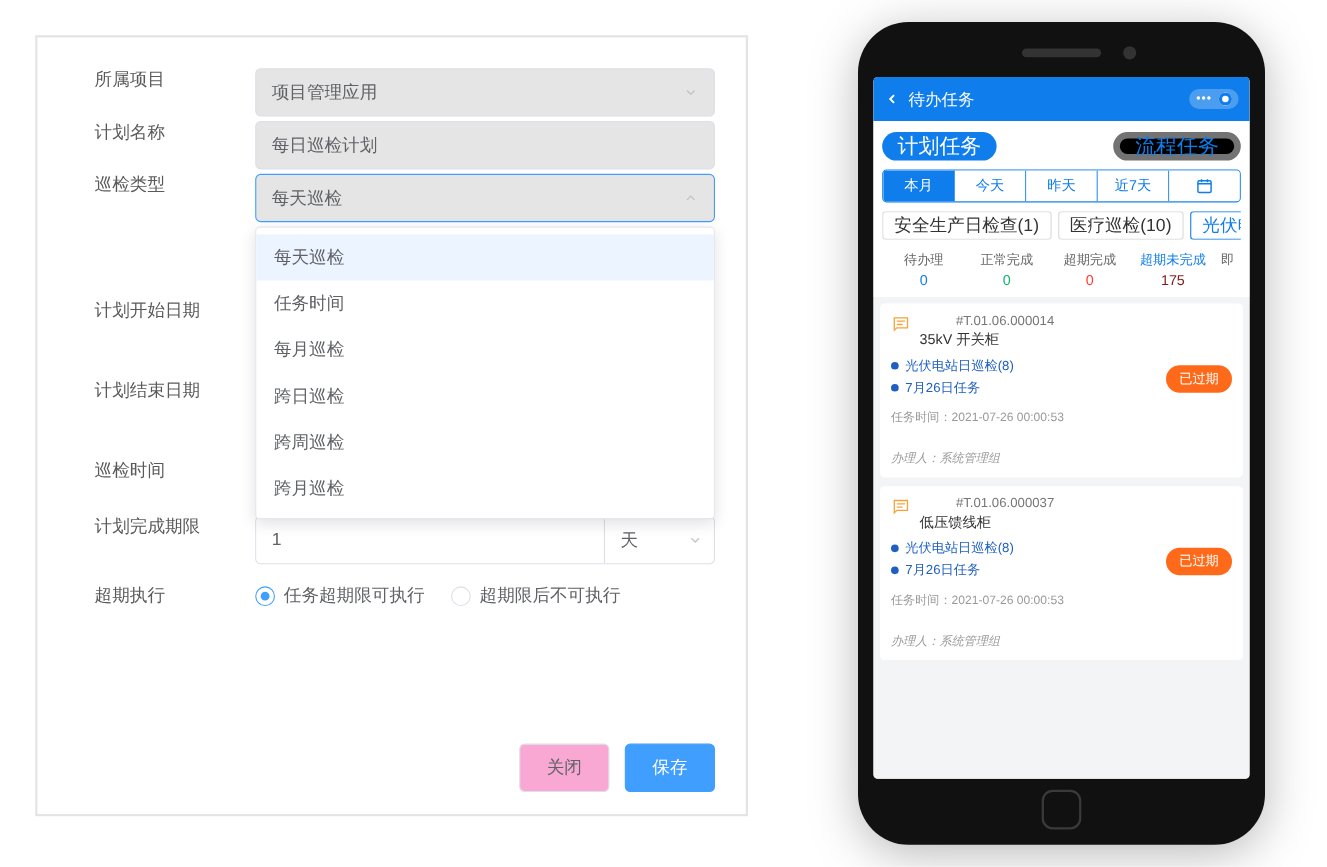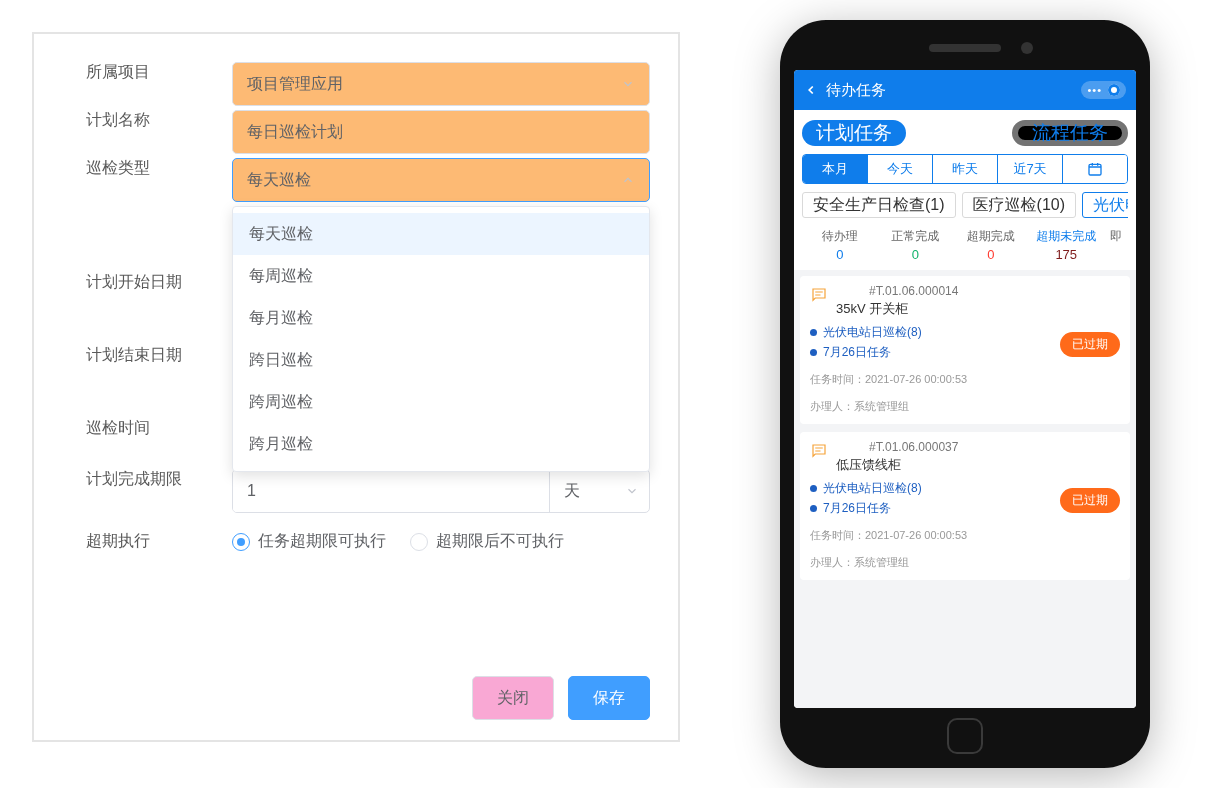--- a/index.html
+++ b/index.html
@@ -38,21 +38,21 @@
     width: 100%;
     height: 44px;
     border: 1px solid #dcdfe6;
     border-radius: 5px;
     padding: 0 14px;
     display: flex;
     align-items: center;
     justify-content: space-between;
     font-size: 16px;
     color: #606266;
-    background: #fdba74;
+    background: #e5e5e5;
     cursor: pointer;
   }
   .select-box.focused {
     border-color: #409eff;
   }
   .chevron {
     width: 14px;
     height: 14px;
     flex: none;
   }
@@ -283,21 +283,21 @@
   .card .hname { color:#333; font-size:13px; margin-top:2px; }
   .card .mid { display:flex; justify-content:space-between; align-items:center; margin:6px 0 8px 0; }
   .card .bullets { font-size:12px; }
   .card .bullets .b { display:flex; align-items:center; gap:6px; color:#1e5fc1; margin-bottom:3px;}
   .card .bullets .b::before{ content:""; width:7px;height:7px;border-radius:50%;background:#1e5fc1; }
   .badge {
     background:#ff6a1a; color:#fff; font-size:12px;
     padding:4px 12px; border-radius:14px;
   }
   .card .meta { color:#999; font-size:11px; margin-top:4px; }
-  .card .meta + .meta { margin-top:12px; }
+  .card .meta + .meta { margin-top:22px;font-style:italic; }
 
 </style>
 </head>
 <body>
 
 <div class="form-panel">
 
   <div class="form-row">
     <div class="form-label">所属项目</div>
     <div class="form-control">
@@ -323,21 +323,21 @@
     <div class="form-label">巡检类型</div>
     <div class="form-control">
       <div class="select-box focused">
         <span>每天巡检</span>
         <svg class="chevron" viewBox="0 0 24 24" fill="none" stroke="#c0c4cc" stroke-width="2">
             <polyline points="6 15 12 9 18 15"></polyline>
           </svg>
       </div>
       <div class="dropdown">
         <div class="dropdown-item selected">每天巡检</div>
-        <div class="dropdown-item">每周巡检</div>
+        <div class="dropdown-item">任务时间</div>
         <div class="dropdown-item">每月巡检</div>
         <div class="dropdown-item">跨日巡检</div>
         <div class="dropdown-item">跨周巡检</div>
         <div class="dropdown-item">跨月巡检</div>
       </div>
     </div>
   </div>
 
   <div class="form-row start-date">
     <div class="form-label">计划开始日期</div>

